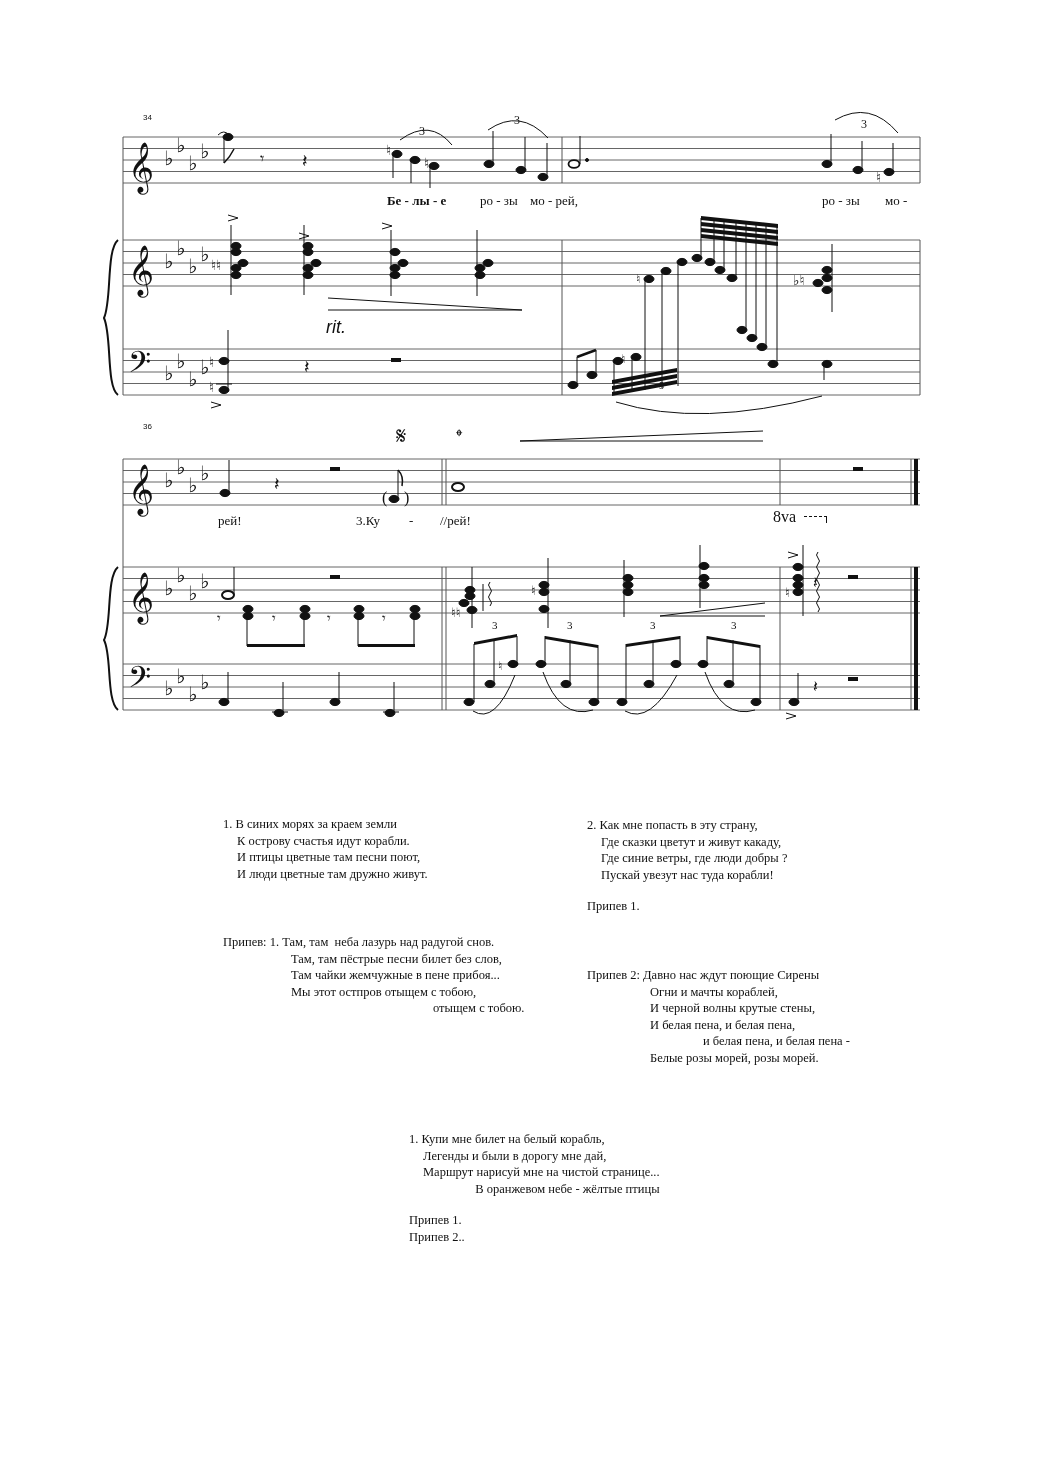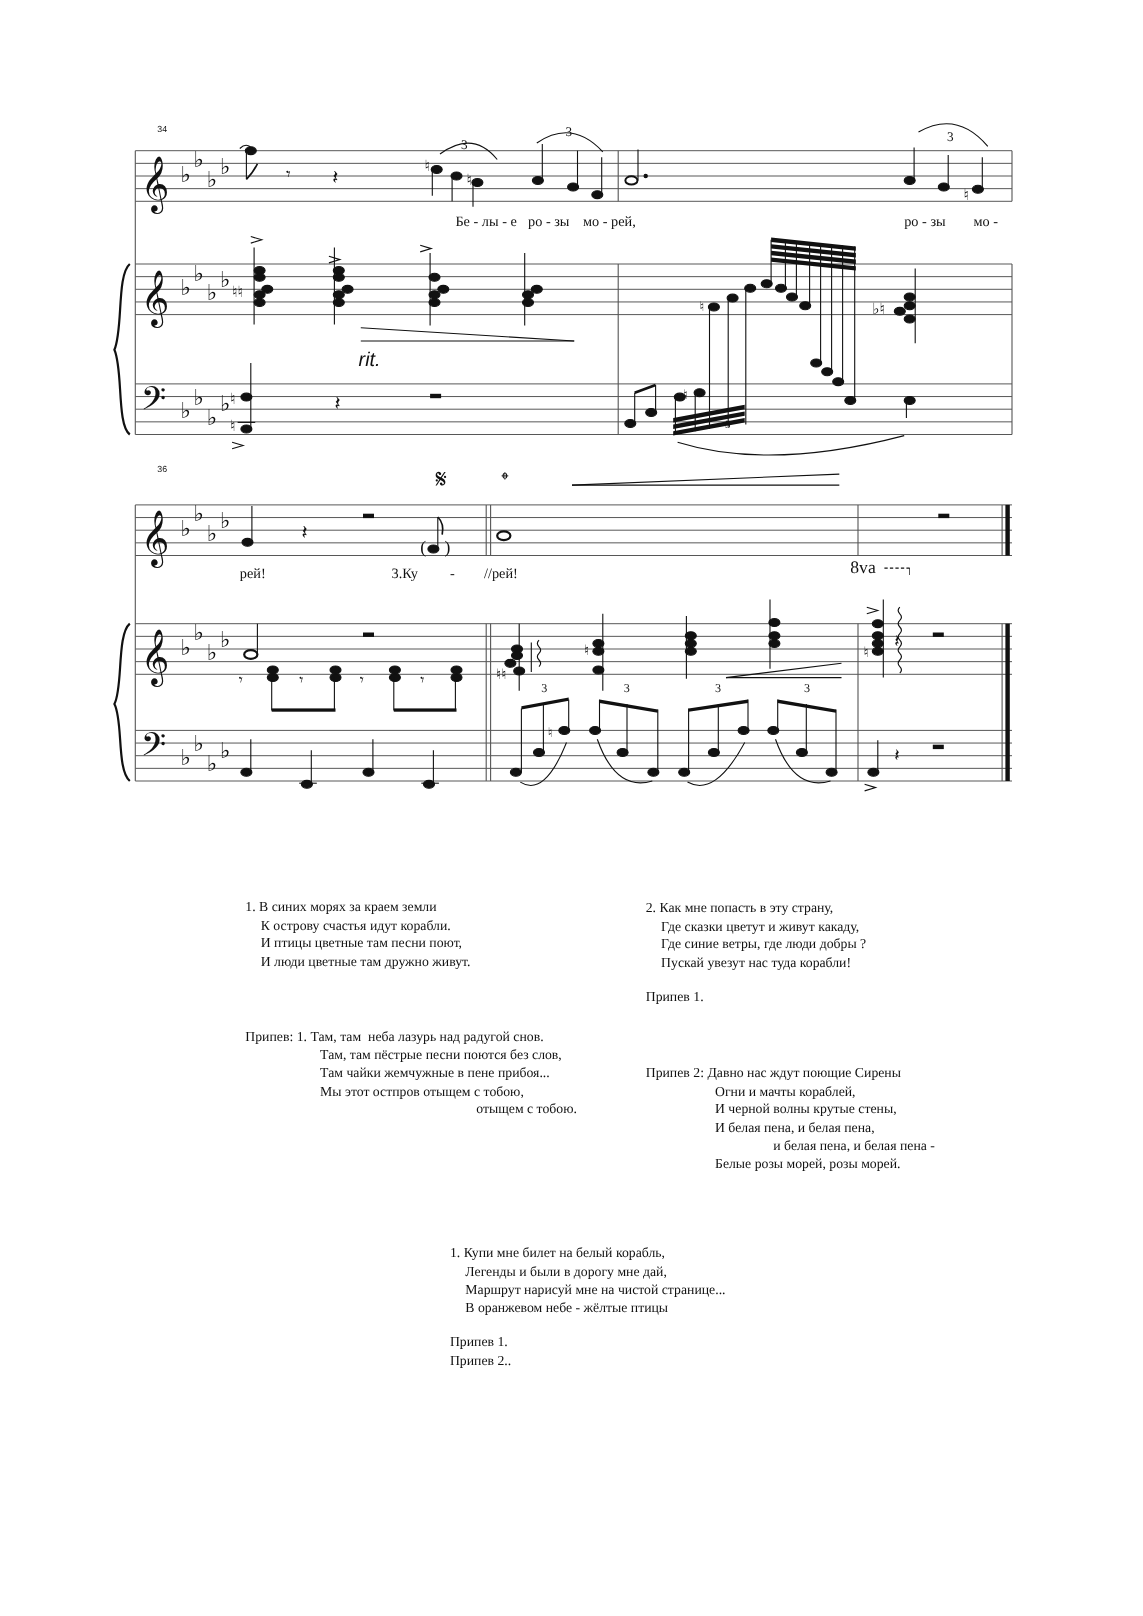--- a/index.html
+++ b/index.html
@@ -422,21 +422,21 @@
     <ellipse cx="794" cy="702" rx="5" ry="3.6"></ellipse>
         <line x1="798" y1="702" x2="798" y2="673" stroke-width="1"></line>
     <text x="813" y="692" font-size="16" font-family="DejaVu Sans" stroke="none">𝄽</text>
     <rect x="848" y="677" width="10" height="4" stroke="none"></rect>
   </g>
 </svg>
 
 <div class="mnum" style="left:143px; top:113px;">34</div>
 <div class="mnum" style="left:143px; top:422px;">36</div>
 
-<div class="lyric" style="left:414px; top:193px;">Бе - лы - е</div>
+<div class="lyric" style="left:387px; top:193px;font-weight:bold;">Бе - лы - е</div>
 <div class="lyric" style="left:480px; top:193px;">ро - зы</div>
 <div class="lyric" style="left:530px; top:193px;">мо - рей,</div>
 <div class="lyric" style="left:822px; top:193px;">ро - зы</div>
 <div class="lyric" style="left:885px; top:193px;">мо -</div>
 
 <div class="lyric" style="left:218px; top:513px;">рей!</div>
 <div class="lyric" style="left:356px; top:513px;">3.Ку</div>
 <div class="lyric" style="left:409px; top:513px;">-</div>
 <div class="lyric" style="left:440px; top:513px;">//рей!</div>
 
@@ -446,21 +446,21 @@
 
 <div class="verse" style="left:223px; top:816px;">
   <div>1. В синих морях за краем земли</div>
   <div style="padding-left:14px;font-family:Liberation Serif, serif;">К острову счастья идут корабли.</div>
   <div style="padding-left:14px;">И птицы цветные там песни поют,</div>
   <div style="padding-left:14px;">И люди цветные там дружно живут.</div>
 </div>
 
 <div class="verse" style="left:223px; top:934px;">
   <div><span>Припев: 1.</span> <span>Там, там  неба лазурь над радугой снов.</span></div>
-  <div style="padding-left:68px;">Там, там пёстрые песни поются без слов,</div>
+  <div style="padding-left:68px;">Там, там пёстрые песни билет без слов,</div>
   <div style="padding-left:68px;">Там чайки жемчужные в пене прибоя...</div>
   <div style="padding-left:68px;">Мы этот остпров отыщем с тобою,</div>
   <div style="padding-left:210px;">отыщем с тобою.</div>
 </div>
 
 <div class="verse" style="left:587px; top:817px;">
   <div>2. Как мне попасть в эту страну,</div>
   <div style="padding-left:14px;">Где сказки цветут и живут какаду,</div>
   <div style="padding-left:14px;">Где синие ветры, где люди добры ?</div>
   <div style="padding-left:14px;">Пускай увезут нас туда корабли!</div>
@@ -474,17 +474,17 @@
   <div style="padding-left:63px;">И черной волны крутые стены,</div>
   <div style="padding-left:63px;">И белая пена, и белая пена,</div>
   <div style="padding-left:116px;">и белая пена, и белая пена -</div>
   <div style="padding-left:63px;">Белые розы морей, розы морей.</div>
 </div>
 
 <div class="verse" style="left:409px; top:1131px;">
   <div>1. Купи мне билет на белый корабль,</div>
   <div style="padding-left:14px;">Легенды и были в дорогу мне дай,</div>
   <div style="padding-left:14px;">Маршрут нарисуй мне на чистой странице...</div>
-  <div style="padding-left:14px;">В оранжевом небе - жёлтые птицы</div>
+  <div style="padding-left:14px;text-align:right;">В оранжевом небе - жёлтые птицы</div>
   <div style="height:15px;"></div>
   <div>Припев 1.</div>
   <div>Припев 2..</div>
 </div>
 
 </body></html>

